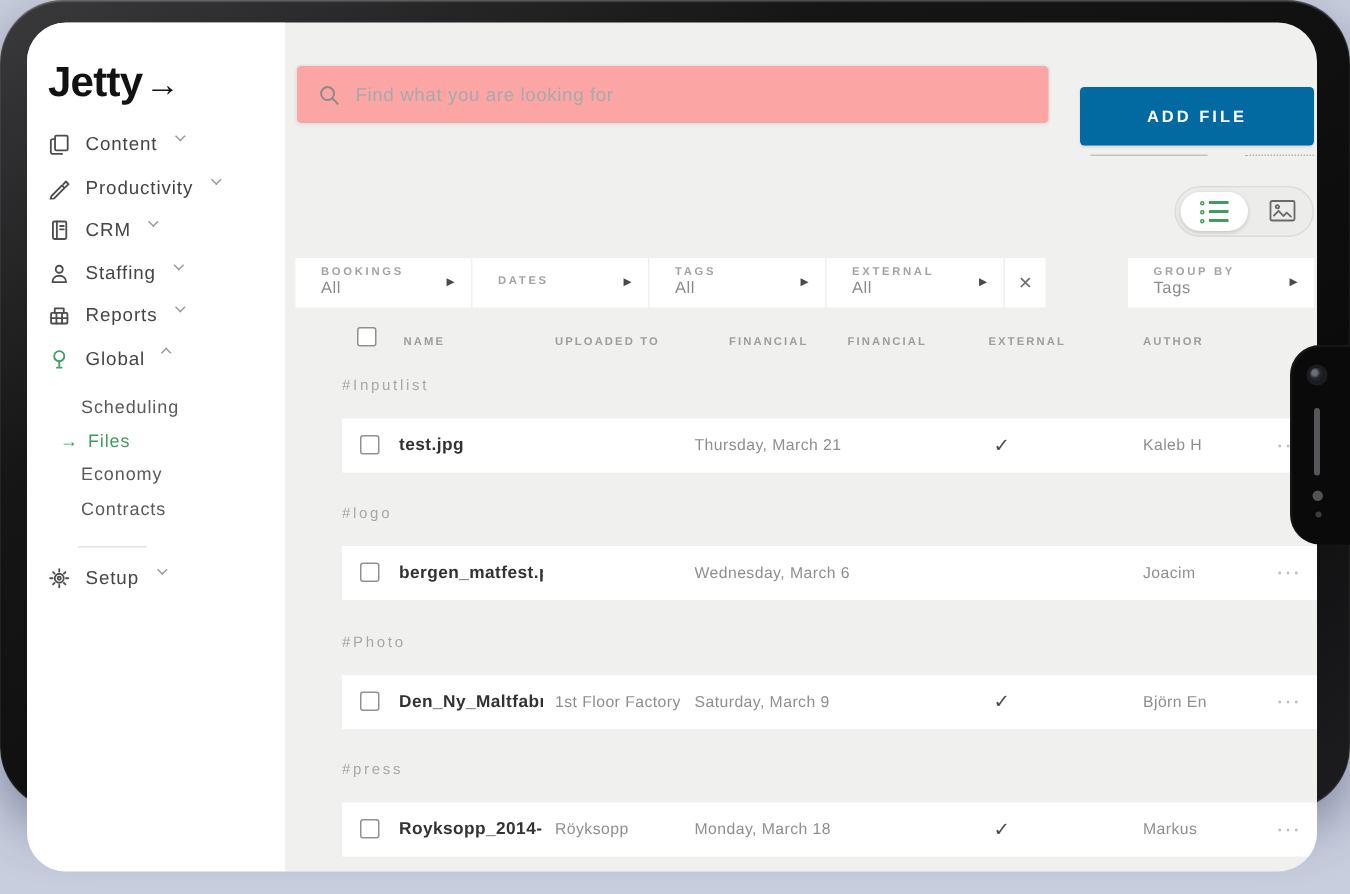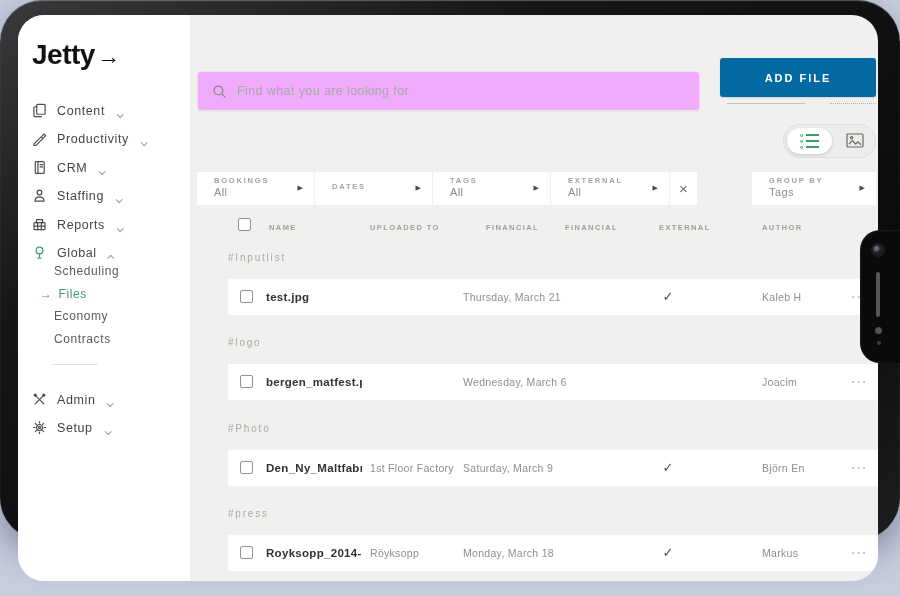--- a/index.html
+++ b/index.html
@@ -35,37 +35,37 @@
   .slider { position:absolute; left:16px; top:42px; width:4px; height:45px; border-radius:2px; background:#55575b; }
   .ndot1 { position:absolute; left:15px; top:97px; width:7px; height:7px; border-radius:50%; background:#505256; }
   .ndot2 { position:absolute; left:17px; top:111px; width:4px; height:4px; border-radius:50%; background:#3c3e41; }
 
   
   .sidebar { position:absolute; left:0; top:0; bottom:0; width:172px; background:#ffffff; }
   .logo { position:absolute; left:14px; top:24px; font-size:28px; font-weight:800; color:#121212;
           letter-spacing:-.5px; display:flex; align-items:center; }
   .logo .arrow { font-size:23px; font-weight:700; margin-left:2px; transform:translateY(1px); }
   .nav { position:absolute; left:14px; top:74px; right:6px; }
-  .nav-item { height:28.5px; display:flex; align-items:flex-end; gap:10px; color:#454543;
+  .nav-item { height:28.5px; display:flex; align-items:flex-start; gap:10px; color:#454543;
               font-size:12.5px; letter-spacing:.6px; cursor:pointer; }
   .nav-item svg { width:15px; height:15px; stroke:#4d4d4b; fill:none; stroke-width:1.3;
                   stroke-linecap:round; stroke-linejoin:round; flex:0 0 auto; }
   .nav-item.green svg { stroke:#3f9d64; }
   .chev { width:5px; height:5px; border-right:1.4px solid #9a9a98; border-bottom:1.4px solid #9a9a98;
           transform:rotate(45deg) translateY(-1px); margin-left:2px; }
   .chev.up { transform:rotate(-135deg) translateY(-1px); }
   .nav-children { padding-left:22px; }
   .nav-child { height:22.5px; display:flex; align-items:center; font-size:12px; letter-spacing:.6px;
                color:#5a5a58; cursor:pointer; }
   .nav-child.active { color:#3f9d64; }
   .nav-child.active .act-arrow { color:#3f9d64; margin-right:6px; margin-left:-14px; font-size:12px; }
   .divider { height:1px; background:#e2e2e0; width:46px; margin:14px 0 13px 20px; }
 
   
-  .searchbar { position:absolute; left:179px; top:56px; width:503px; height:40px; background:#f0abfc;
+  .searchbar { position:absolute; left:179px; top:28px; width:503px; height:40px; background:#fca5a5;
                border:1px solid #e4e4e2; border-radius:4px; display:flex; align-items:center;
                padding:0 14px; box-shadow:0 1px 2px rgba(0,0,0,.04); }
   .searchbar svg { width:15px; height:15px; stroke:#8a8a88; fill:none; stroke-width:1.4; stroke-linecap:round; }
   .searchbar input { border:0; outline:none; flex:1; margin-left:10px; font-size:12.5px; letter-spacing:.4px;
                      color:#444; background:transparent; font-family:inherit; }
   .searchbar input::placeholder { color:#a9a9a7; }
   .add-file { position:absolute; left:702px; top:43px; width:156px; height:39px; background:#0369a1;
               border:0; border-radius:3px; color:#fff; font-size:11px; font-weight:700;
               letter-spacing:2px; cursor:pointer; font-family:inherit; box-shadow:0 1px 2px rgba(0,0,0,.12); }
   .ghost-line  { position:absolute; top:88px; left:709px; width:78px; height:1px; background:#aeaeac; opacity:.7; }
@@ -191,29 +191,20 @@
             <div class="nav-child">
               <span>Economy</span>
             </div>
             <div class="nav-child">
               <span>Contracts</span>
             </div>
           </div>
 
           <div class="divider"></div>
 
-          <div class="nav-item">
-            <svg viewBox="0 0 16 16">
-                <path d="M3.6 3.6l9 9M12.4 3.6l-9 9"></path>
-                <circle cx="3.4" cy="3.4" r="1.1"></circle>
-                <circle cx="12.6" cy="3.4" r="1.1"></circle>
-              </svg>
-            <span>Admin</span>
-            <span class="chev"></span>
-          </div>
 
           <div class="nav-item">
             <svg viewBox="0 0 16 16">
                 <circle cx="8" cy="8" r="3.2"></circle>
                 <circle cx="8" cy="8" r="1.1"></circle>
                 <path d="M8 1.6v1.6M8 12.8v1.6M1.6 8h1.6M12.8 8h1.6M3.6 3.6l1.1 1.1M11.3 11.3l1.1 1.1M12.4 3.6l-1.1 1.1M4.7 11.3l-1.1 1.1"></path>
               </svg>
             <span>Setup</span>
             <span class="chev"></span>
           </div>

